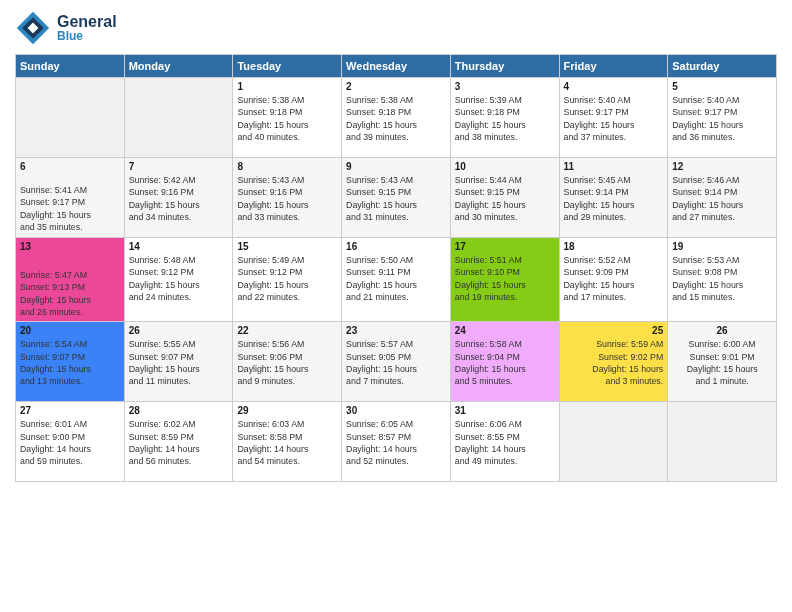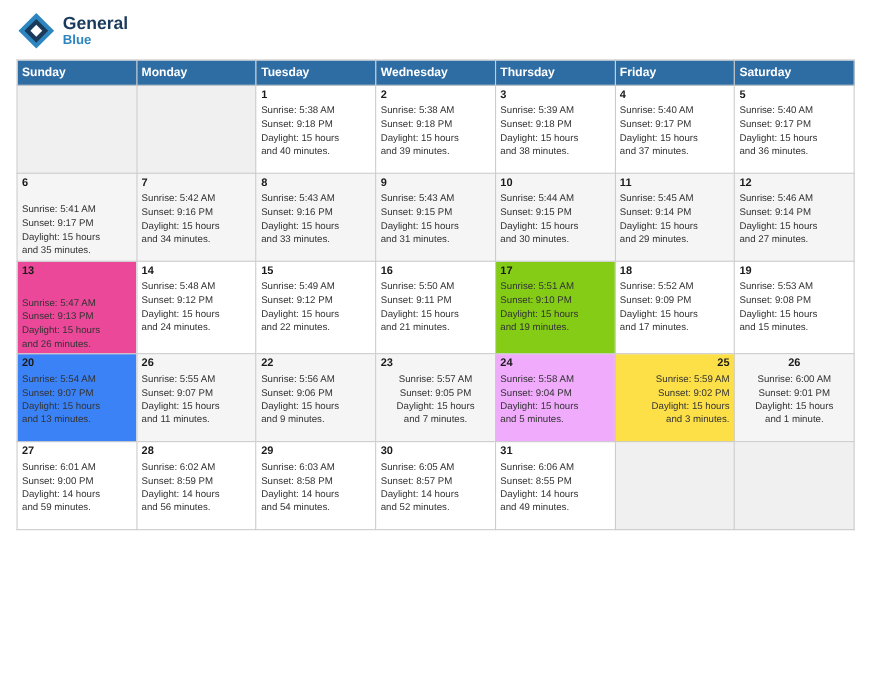--- a/index.html
+++ b/index.html
@@ -276,21 +276,21 @@
           </td>
           <td style="background: rgb(245, 245, 245);">
             <span class="day-number">22</span>
             <div class="day-info" style="white-space: pre-line;">Sunrise: 5:56 AM
 Sunset: 9:06 PM
 Daylight: 15 hours
 and 9 minutes.</div>
           </td>
           <td style="background: rgb(245, 245, 245);">
             <span class="day-number">23</span>
-            <div class="day-info" style="white-space: pre-line; text-align: center;">Sunrise: 5:57 AM
+            <div class="day-info" style="white-space: pre-line;">Sunrise: 5:57 AM
 Sunset: 9:05 PM
 Daylight: 15 hours
 and 7 minutes.</div>
           </td>
           <td style="background: #f0abfc;">
             <span class="day-number">24</span>
             <div class="day-info" style="white-space: pre-line;">Sunrise: 5:58 AM
 Sunset: 9:04 PM
 Daylight: 15 hours
 and 5 minutes.</div>

